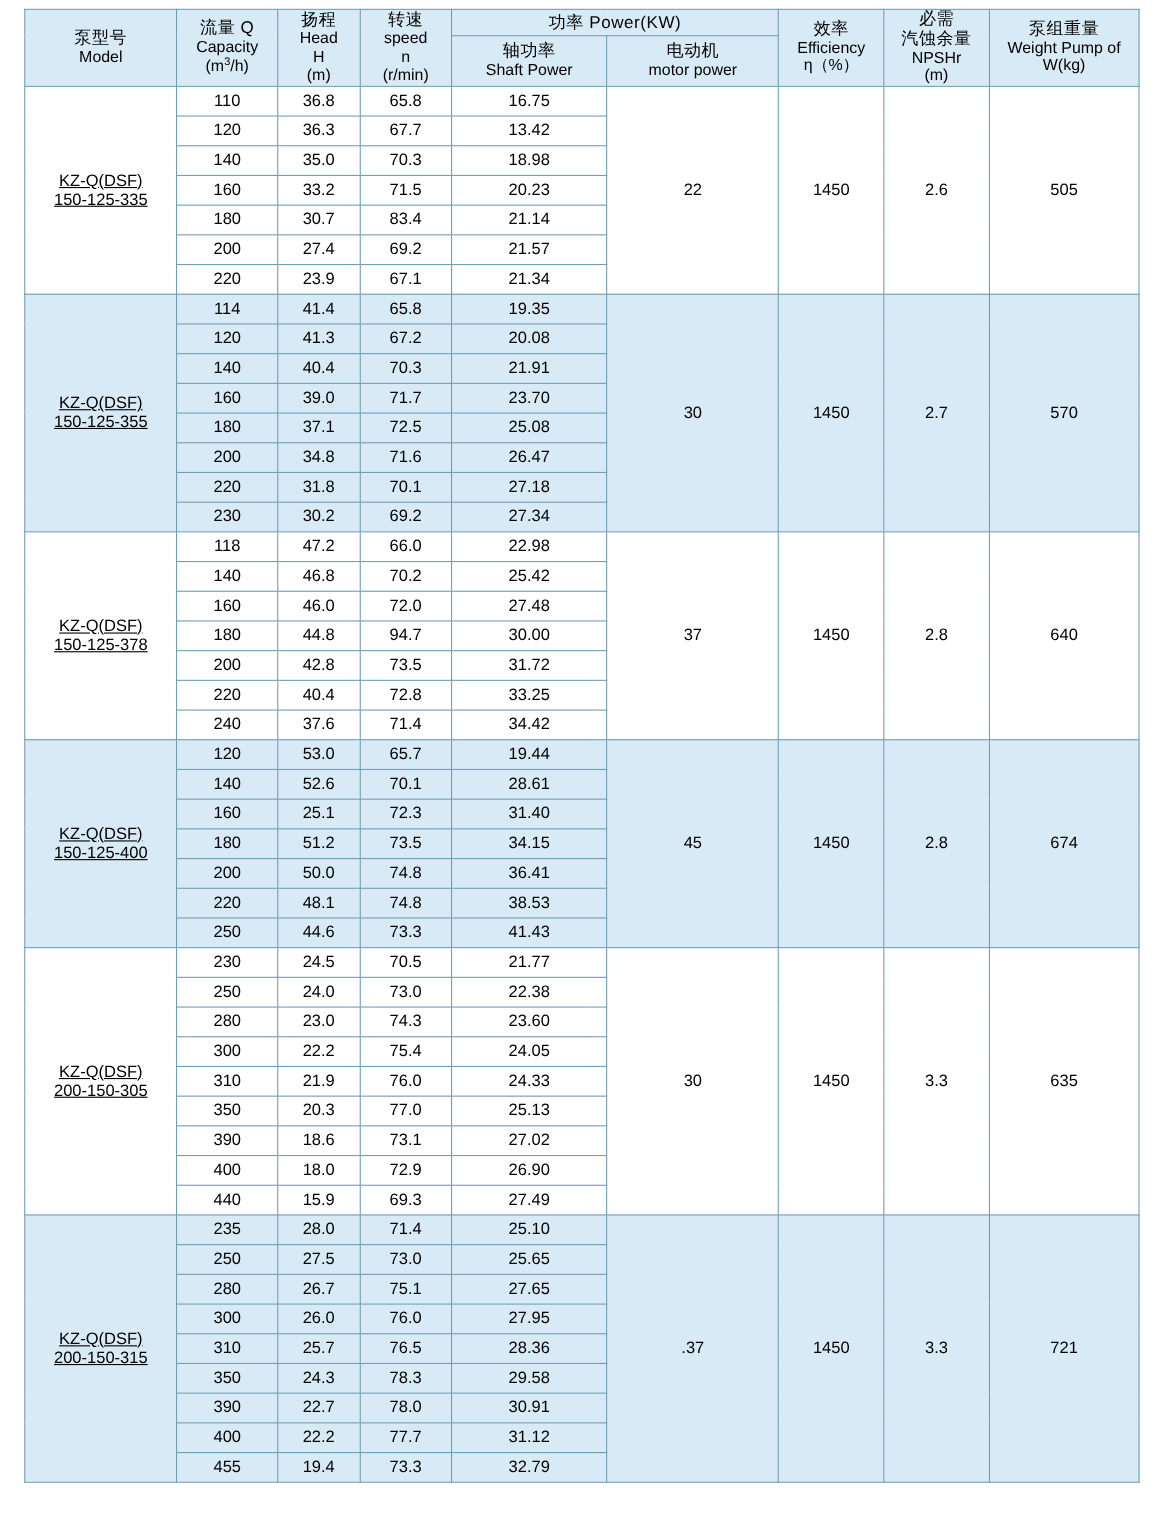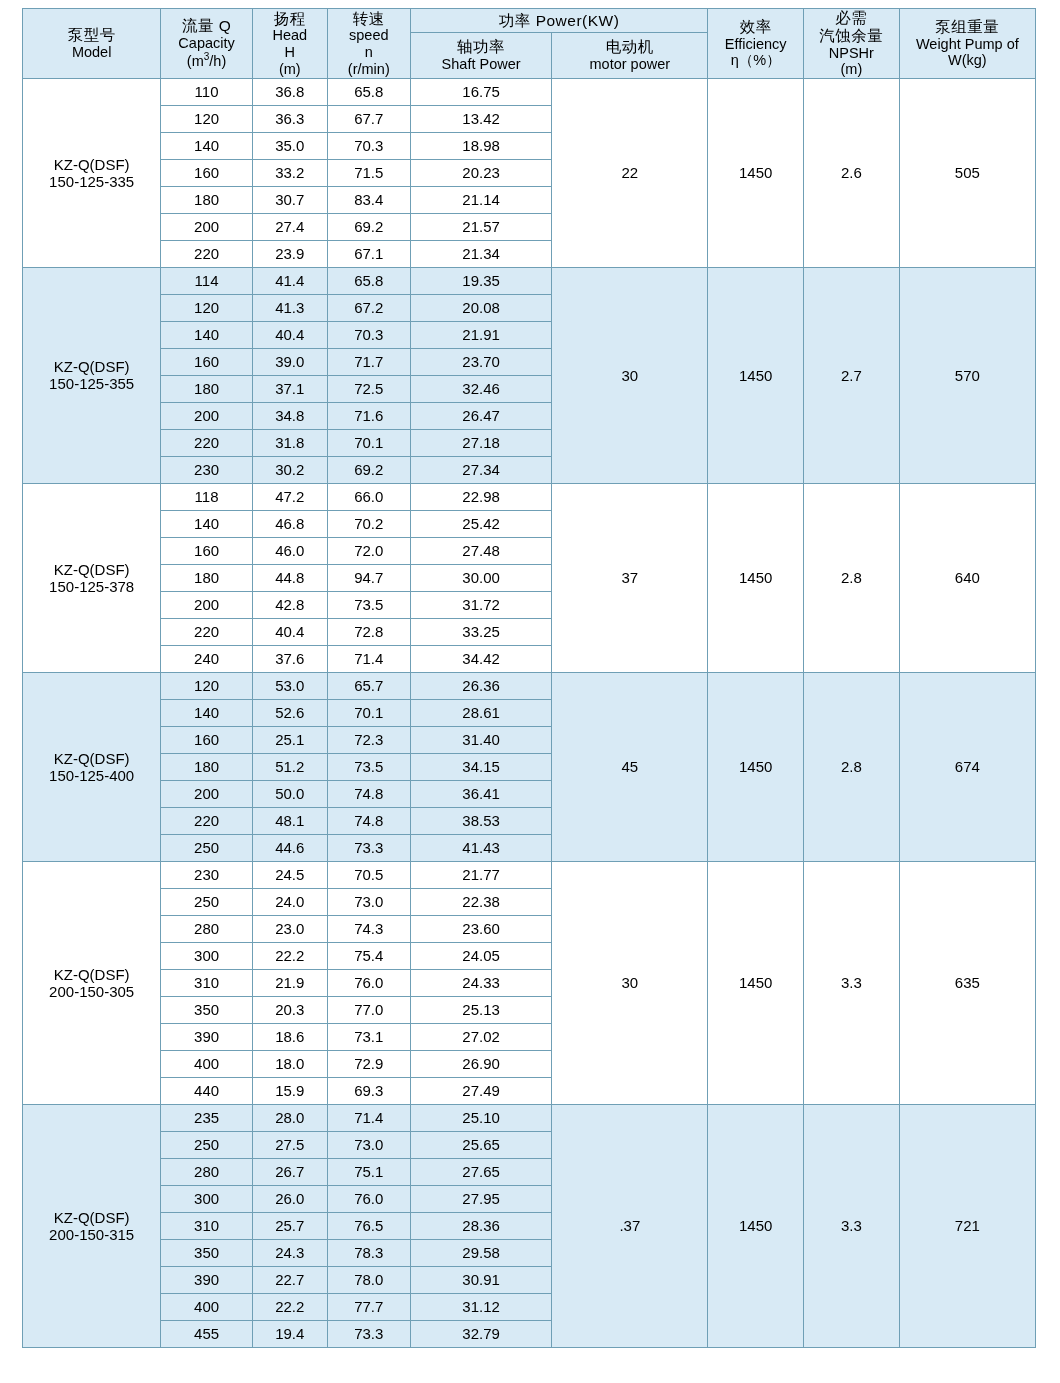--- a/index.html
+++ b/index.html
@@ -57,20 +57,21 @@
   }
   tbody tr td.datacell {
     font-size: 15px;
   }
   .band-a td { background: #ffffff; }
   .band-b td { background: #d8eaf5; }
   .model-cell {
     font-size: 15px;
     line-height: 1.7;
     white-space: pre-line;
+    text-decoration: underline;
   }
   .col-model { width: 133px; }
   .col-q { width: 88px; }
   .col-h { width: 72px; }
   .col-n { width: 80px; }
   .col-shaft { width: 136px; }
   .col-motor { width: 150px; }
   .col-eff { width: 92px; }
   .col-npsh { width: 92px; }
   .col-w { width: 131px; }
@@ -222,21 +223,21 @@
         <tr class="band-b">
           <td class="datacell">160</td>
           <td class="datacell">39.0</td>
           <td class="datacell">71.7</td>
           <td class="datacell">23.70</td>
         </tr>
         <tr class="band-b">
           <td class="datacell">180</td>
           <td class="datacell">37.1</td>
           <td class="datacell">72.5</td>
-          <td class="datacell">32.46</td>
+          <td class="datacell">25.08</td>
         </tr>
         <tr class="band-b">
           <td class="datacell">200</td>
           <td class="datacell">34.8</td>
           <td class="datacell">71.6</td>
           <td class="datacell">26.47</td>
         </tr>
         <tr class="band-b">
           <td class="datacell">220</td>
           <td class="datacell">31.8</td>
@@ -296,21 +297,21 @@
           <td class="datacell">37.6</td>
           <td class="datacell">71.4</td>
           <td class="datacell">34.42</td>
         </tr>
         <tr class="band-b">
           <td rowspan="7" class="model-cell">KZ-Q(DSF)
 150-125-400</td>
           <td class="datacell">120</td>
           <td class="datacell">53.0</td>
           <td class="datacell">65.7</td>
-          <td class="datacell">26.36</td>
+          <td class="datacell">19.44</td>
           <td rowspan="7" class="datacell">45</td>
           <td rowspan="7" class="datacell">1450</td>
           <td rowspan="7" class="datacell">2.8</td>
           <td rowspan="7" class="datacell">674</td>
         </tr>
         <tr class="band-b">
           <td class="datacell">140</td>
           <td class="datacell">52.6</td>
           <td class="datacell">70.1</td>
           <td class="datacell">28.61</td>

